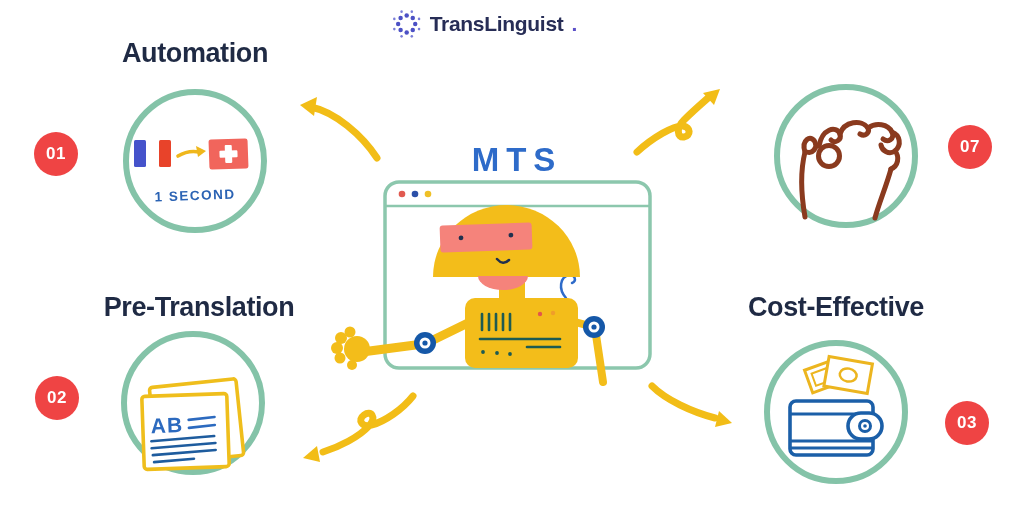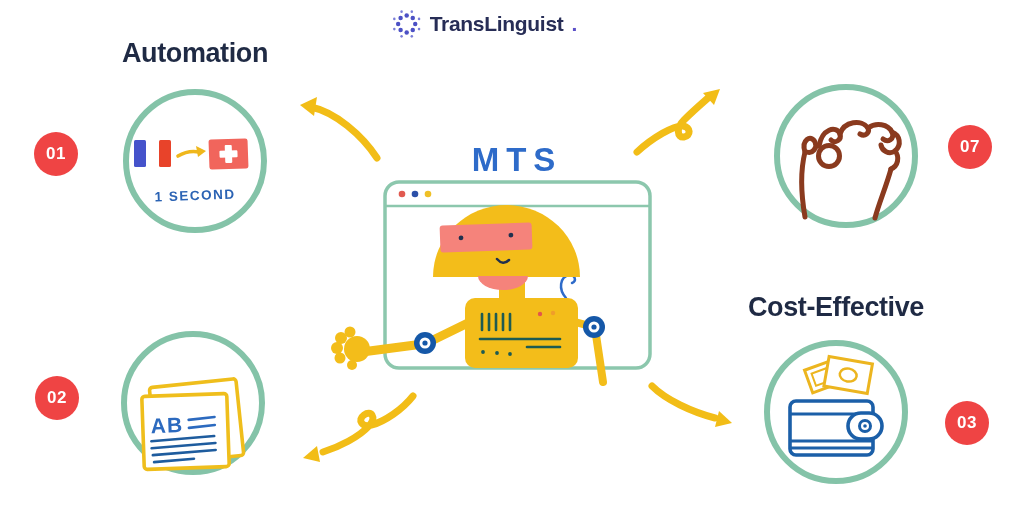--- a/index.html
+++ b/index.html
@@ -66,20 +66,21 @@
           <circle cx="10.2" cy="3.4" r="1.2"></circle>
         <circle cx="19.8" cy="3.4" r="1.2"></circle>
           <circle cx="26.6" cy="10.2" r="1.2"></circle>
       </g>
     </svg>
     <span class="brand-name">TransLinguist</span>
       <span class="brand-period">.</span>
   </div>
 
   <div class="title t-automation">Automation</div>
+  <div class="title t-pretranslation">Pre-Translation</div>
   <div class="title t-costeffective">Cost-Effective</div>
 
   <div class="badge b-01">01</div>
   <div class="badge b-02">02</div>
   <div class="badge b-03">07</div>
   <div class="badge b-04">03</div>
 
   <div class="circle c-automation">
     <svg width="144" height="144" viewBox="0 0 144 144">
       <g>

